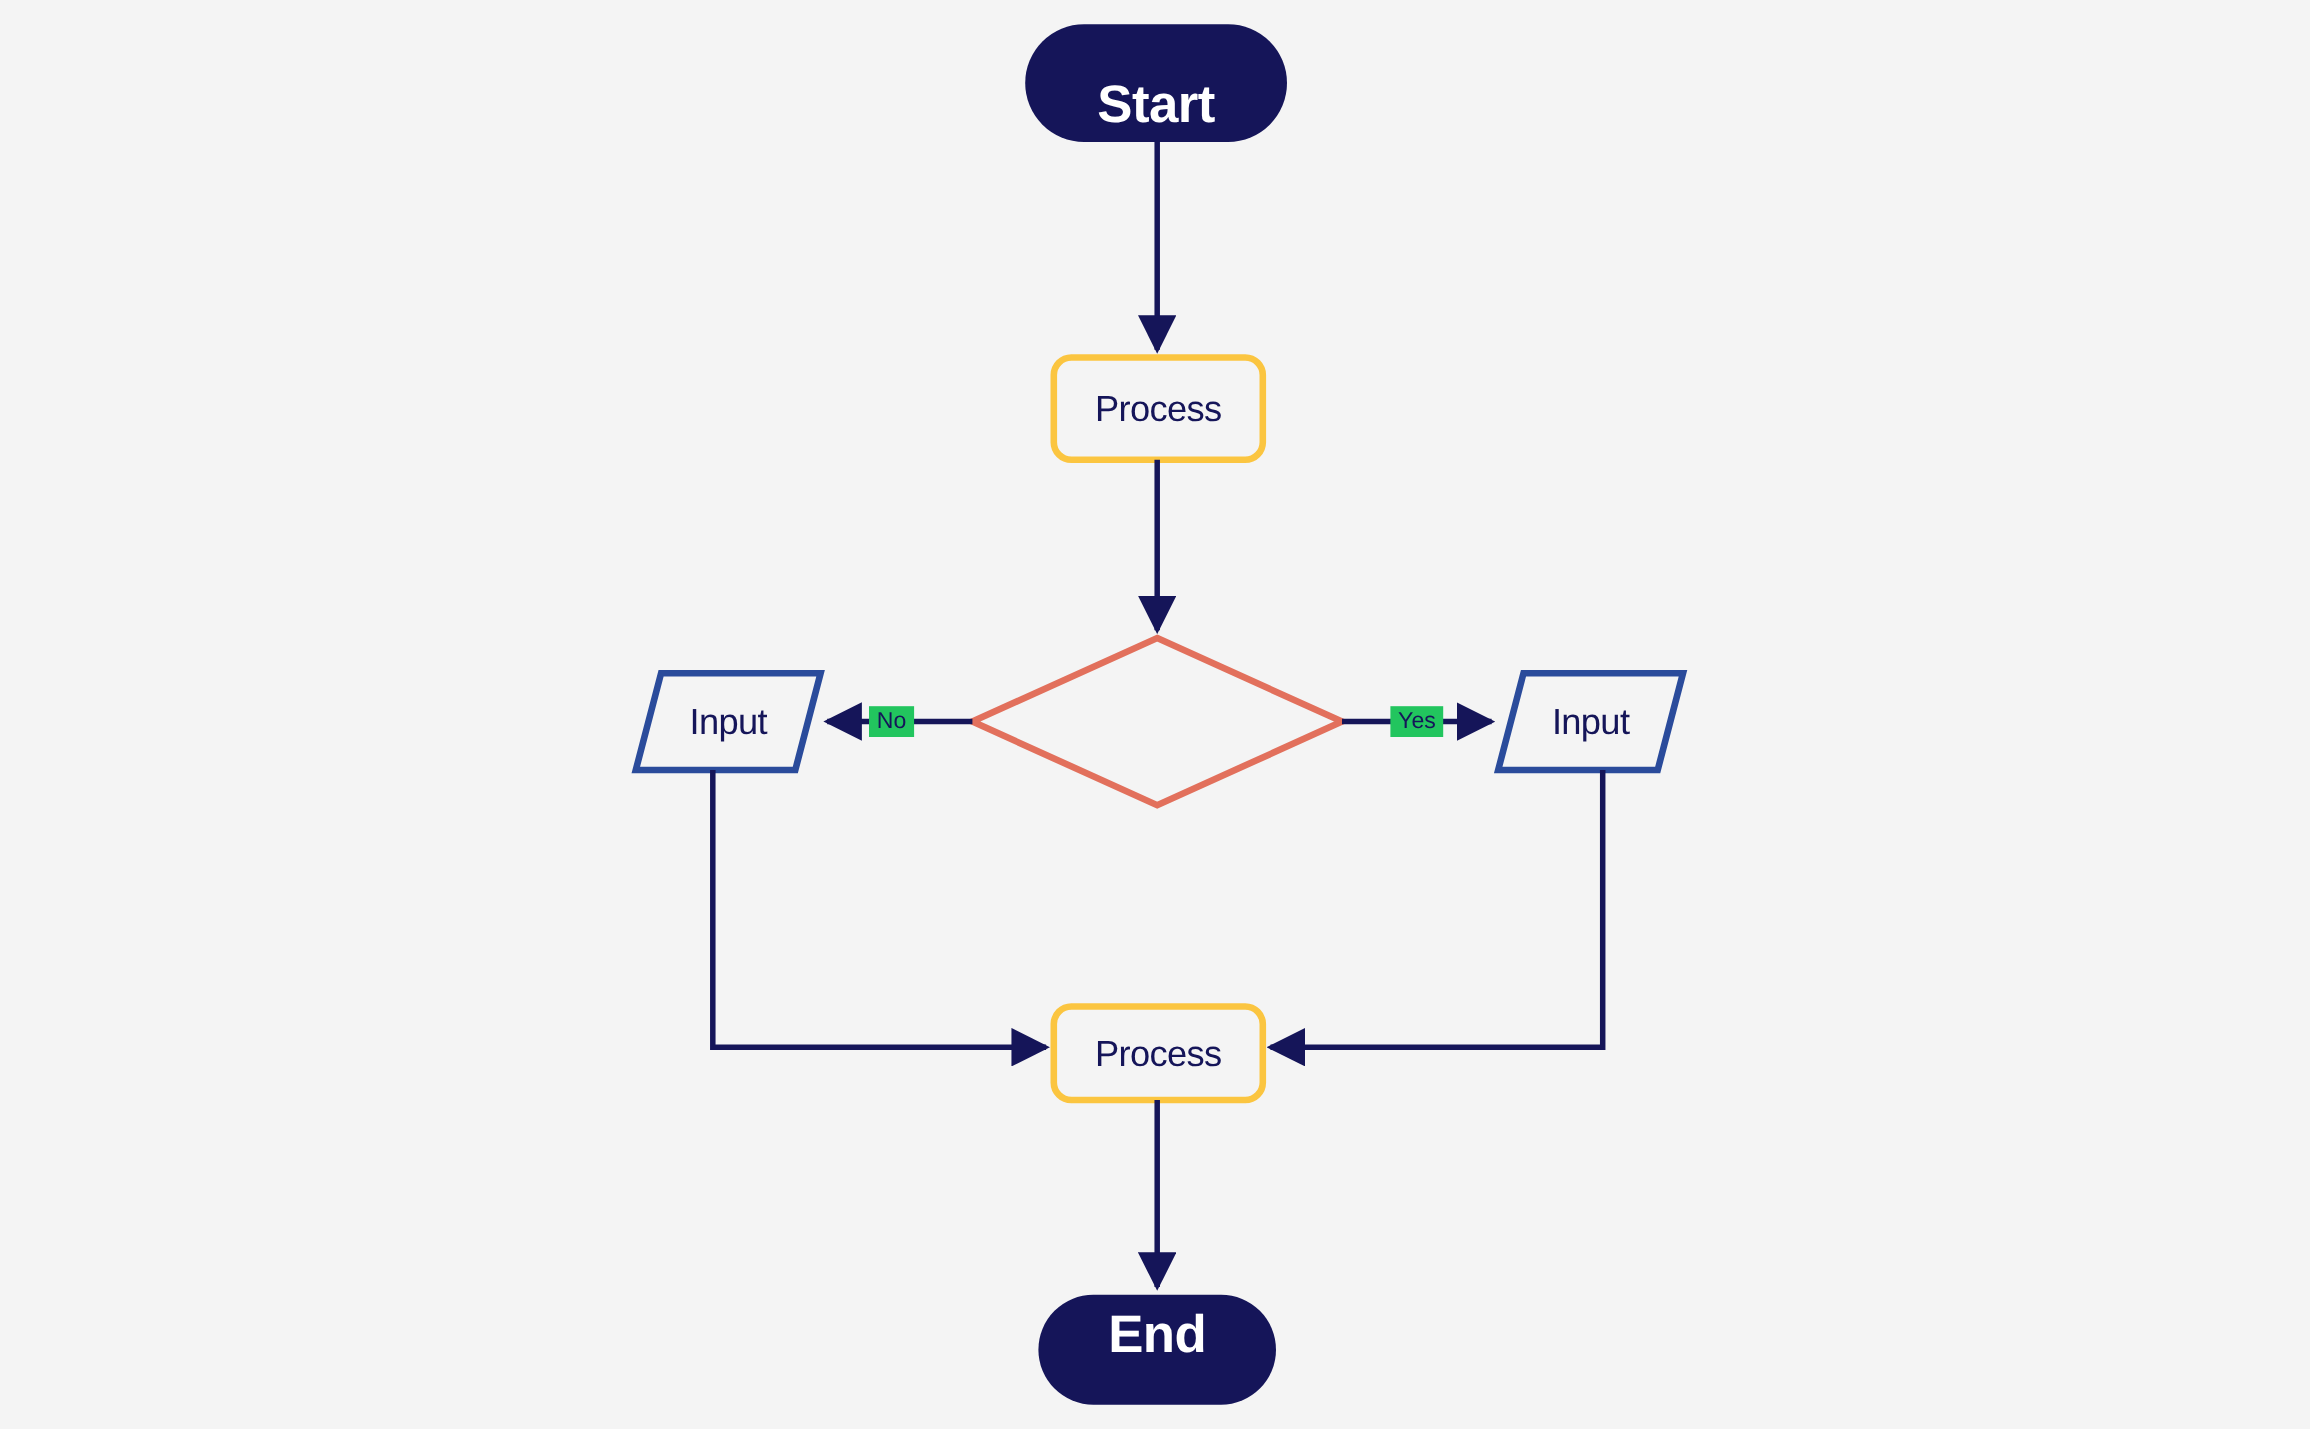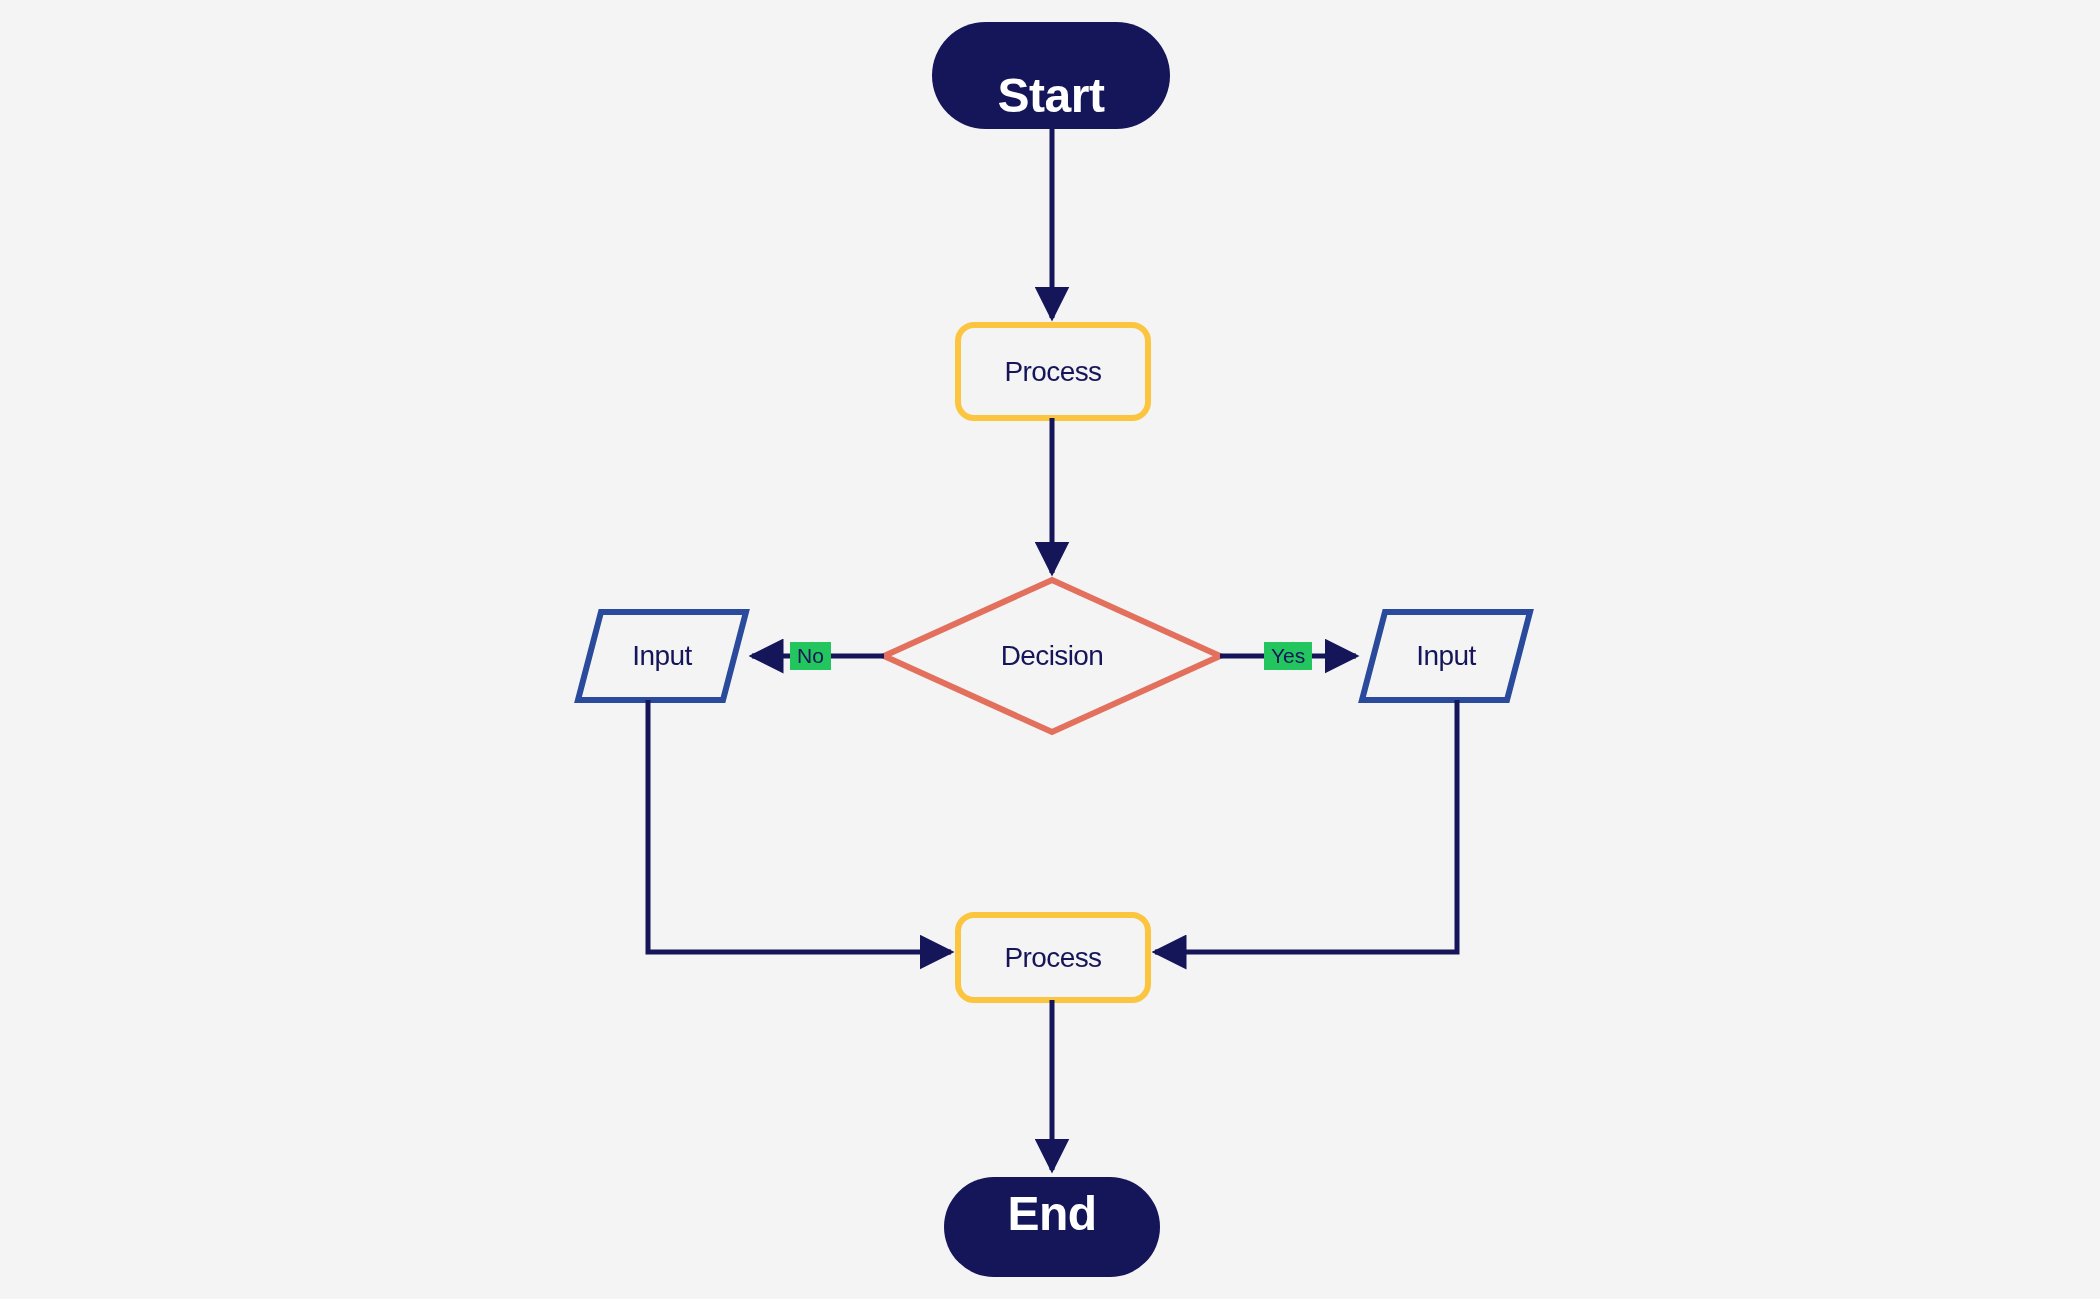--- a/index.html
+++ b/index.html
@@ -35,21 +35,21 @@
     white-space: nowrap;
   }
   .terminator-label {
     color: #ffffff;
     font-size: 48px;
     font-weight: bold;
     letter-spacing: -0.5px;
   }
   .shape-label {
     color: #151559;
-    font-size: 28px;
+    font-size: 33px;
     font-weight: 400;
     letter-spacing: -0.6px;
   }
   .edge-label {
     position: absolute;
     color: #151559;
     font-size: 21px;
     font-weight: 400;
     background: #22c55e;
     padding: 0 7px;
@@ -97,21 +97,20 @@
 
     <path d="M 1457 700 L 1457 952 L 1155 952" fill="none" stroke="#151559" stroke-width="5" stroke-linejoin="miter" marker-end="url(#arrow-navy)"></path>
 
     <path d="M 1052 1000 L 1052 1170" fill="none" stroke="#151559" stroke-width="5" marker-end="url(#arrow-navy)"></path>
   </svg>
 
   <div class="node-label terminator-label" style="left:932px; top:22px; width:238px; height:107px;margin-top:20px;">Start</div>
 
   <div class="node-label shape-label" style="left:958px; top:325px; width:190px; height:93px;">Process</div>
 
-  <div class="node-label shape-label" style="left:884px; top:580px; width:336px; height:152px;">Decision</div>
 
   <div class="node-label shape-label" style="left:578px; top:612px; width:168px; height:88px;">Input</div>
 
   <div class="node-label shape-label" style="left:1362px; top:612px; width:168px; height:88px;">Input</div>
 
   <div class="node-label shape-label" style="left:958px; top:915px; width:190px; height:85px;">Process</div>
 
   <div class="node-label terminator-label" style="left:944px; top:1177px; width:216px; height:72px;">End</div>
 
   <div class="edge-label" style="left:790px; top:642px; height:28px;">No</div>

